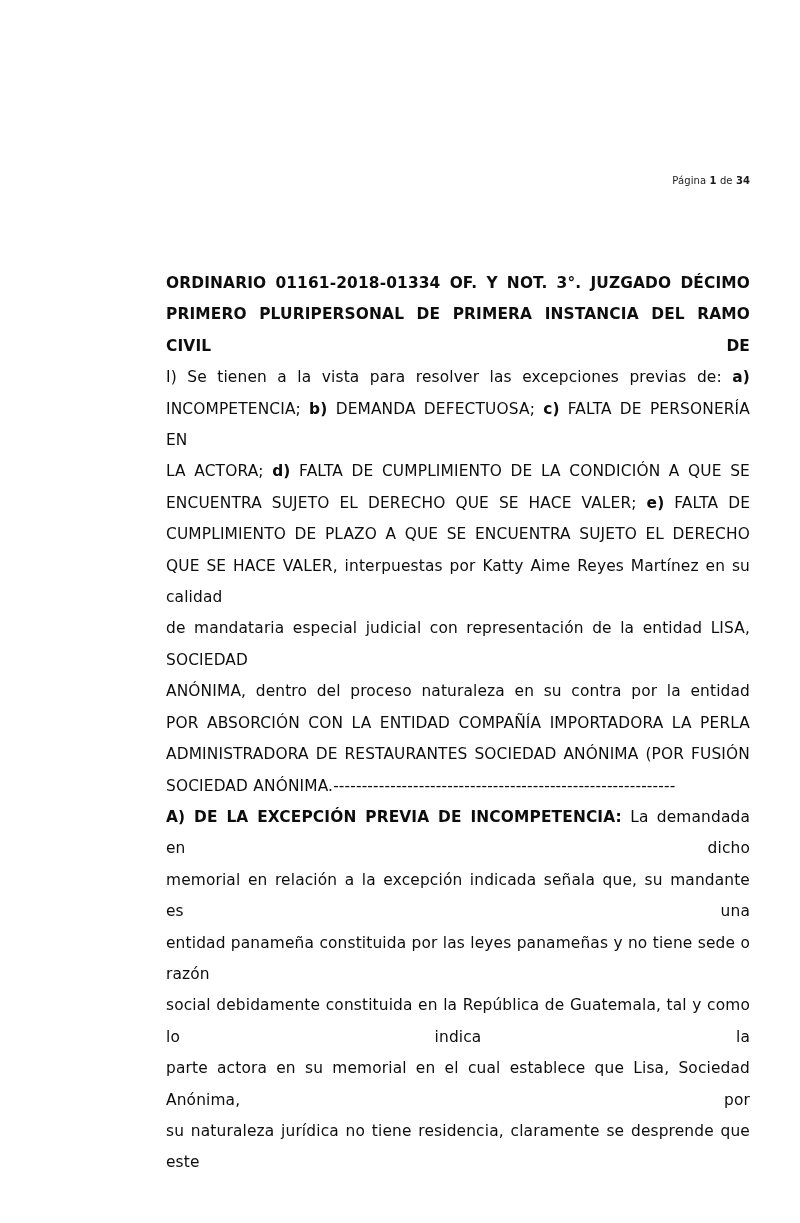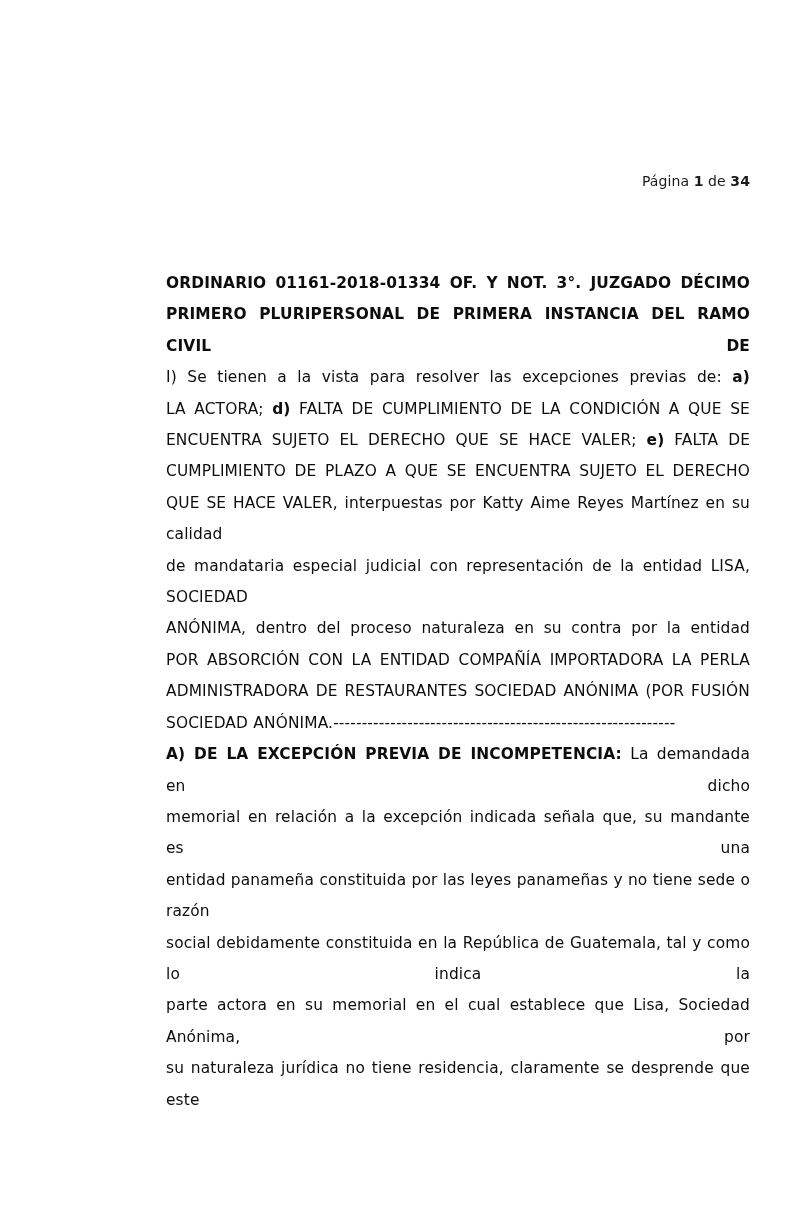--- a/index.html
+++ b/index.html
@@ -22,21 +22,21 @@
     box-sizing: border-box;
   }
 
   
   .page-header {
     position: absolute;
     top: 172px;
     left: 166px;
     width: 584px;
     text-align: right;
-    font-size: 14px;
+    font-size: 10px;
     line-height: 18px;
     letter-spacing: 0.1px;
     color: #1a1a1a;
     white-space: nowrap;
   }
   .page-header .num { font-weight: bold; }
 
   
   .doc-body {
     position: absolute;
@@ -86,20 +86,21 @@
     <span>Página </span><span class="num">1</span><span> de </span><span class="num">34</span>
   </div>
 
   <div class="doc-body">
 
     <div class="line b">ORDINARIO 01161-2018-01334 OF. Y NOT. 3°. JUZGADO DÉCIMO</div>
     <div class="line b">PRIMERO PLURIPERSONAL DE PRIMERA INSTANCIA DEL RAMO CIVIL DE</div>
 
     <div class="line"><span class="reg">I) Se tienen a la vista para resolver las excepciones previas de: </span><span class="bold">a)</span></div>
 
+    <div class="line"><span class="reg">INCOMPETENCIA; </span><span class="bold">b)</span><span class="reg"> DEMANDA DEFECTUOSA; </span><span class="bold">c)</span><span class="reg"> FALTA DE PERSONERÍA EN</span></div>
 
     <div class="line"><span class="reg">LA ACTORA; </span><span class="bold">d)</span><span class="reg"> FALTA DE CUMPLIMIENTO DE LA CONDICIÓN A QUE SE</span></div>
 
     <div class="line"><span class="reg">ENCUENTRA SUJETO EL DERECHO QUE SE HACE VALER; </span><span class="bold">e)</span><span class="reg"> FALTA DE</span></div>
 
     <div class="line">CUMPLIMIENTO DE PLAZO A QUE SE ENCUENTRA SUJETO EL DERECHO</div>
     <div class="line">QUE SE HACE VALER, interpuestas por Katty Aime Reyes Martínez en su calidad</div>
     <div class="line">de mandataria especial judicial con representación de la entidad LISA, SOCIEDAD</div>
     <div class="line">ANÓNIMA, dentro del proceso naturaleza en su contra por la entidad</div>
     <div class="line">POR ABSORCIÓN CON LA ENTIDAD COMPAÑÍA IMPORTADORA LA PERLA</div>

